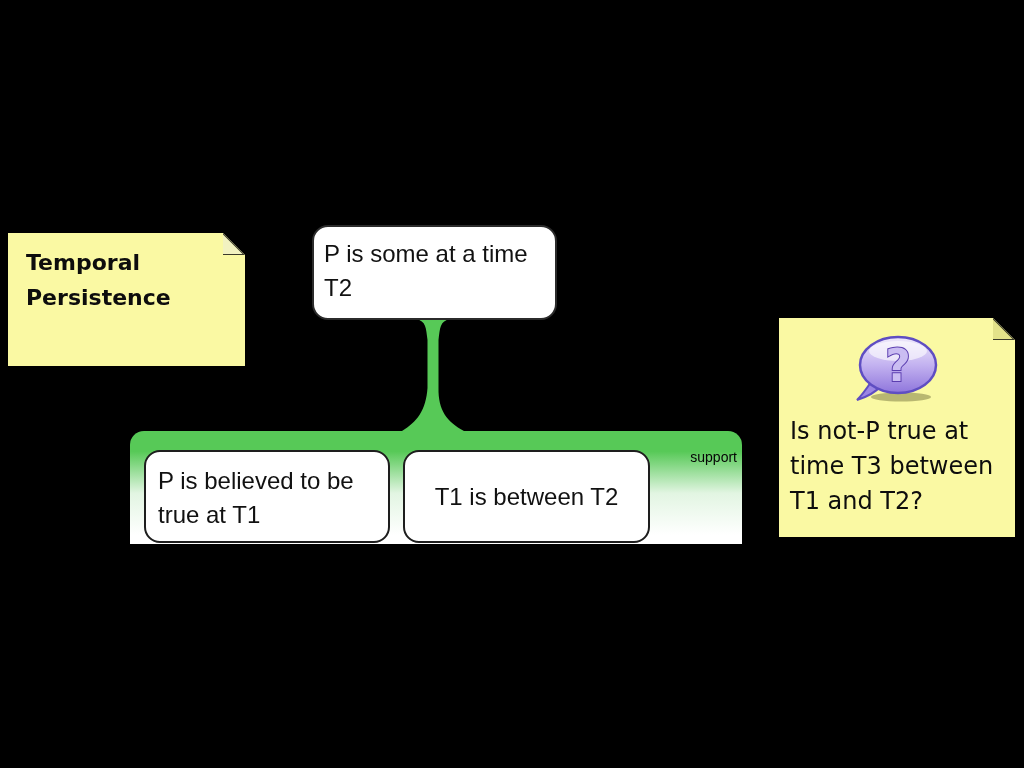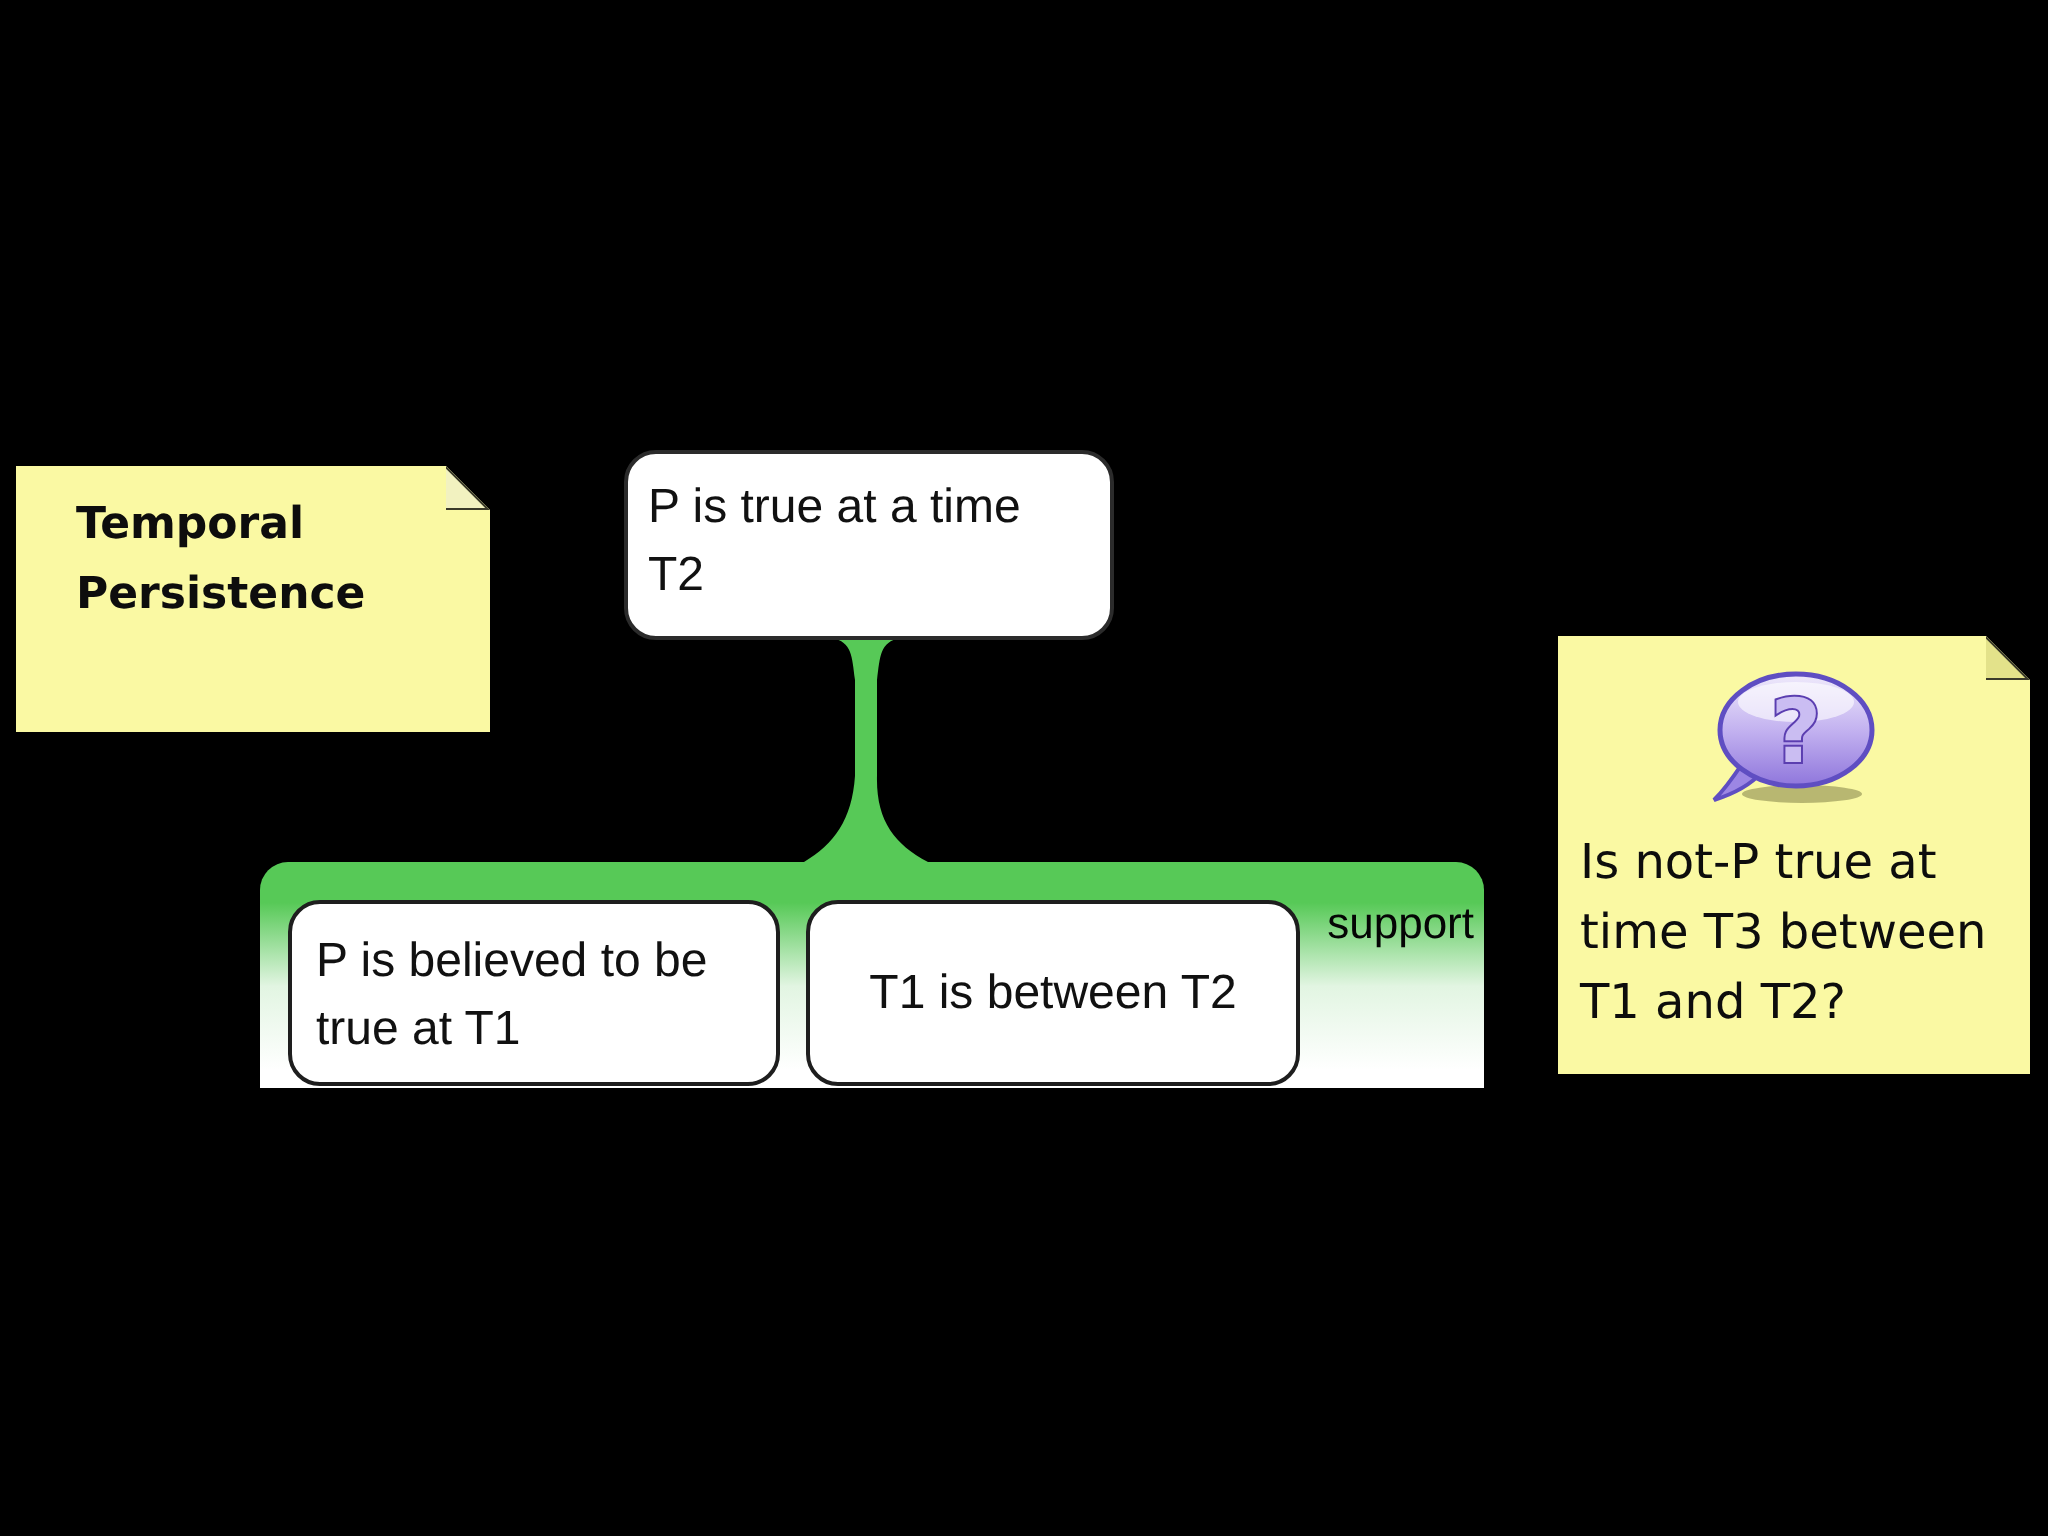--- a/index.html
+++ b/index.html
@@ -31,21 +31,21 @@
   .note-right { left: 779px; top: 318px; width: 236px; height: 219px; }
   .fold-svg { position: absolute; top: 0; right: 0; display: block; }
   .note-text {
     position: absolute;
     white-space: pre-line;
     font-family: "DejaVu Sans", sans-serif;
     color: #0d0d0d;
   }
   .note-left .note-text {
     left: 18px; top: 12px;
-    font-size: 22px; font-weight: bold; line-height: 35px; margin-left: 12px;
+    font-size: 22px; font-weight: bold; line-height: 35px;
   }
   .note-right .note-text {
     left: 11px; top: 96px;
     font-size: 24px; line-height: 35px;
   }
   .qicon { position: absolute; left: 74px; top: 16px; }
 
   
   .claim-box {
     position: absolute;
@@ -73,21 +73,21 @@
     border-radius: 14px 14px 0 0;
     background: linear-gradient(to bottom,
       var(--support-green) 0%,
       var(--support-green) 18%,
       #e2f5e2 55%,
       #ffffff 92%);
   }
   .support-label {
     position: absolute;
     top: 18px; right: 5px;
-    font-size: 22px;
+    font-size: 14px;
     color: #050505;
   }
   .premise {
     position: absolute;
     top: 19px; height: 93px;
     background: var(--box-white);
     border: 2px solid #1e1e1e;
     border-radius: 16px;
     font-size: 24px; line-height: 34px;
   }
@@ -103,21 +103,21 @@
   <div class="note note-left">
     <div class="note-text">Temporal
 Persistence</div>
     <svg class="fold-svg" width="22" height="22">
       <path d="M0,0 L22,22 L0,22 Z" fill="#f2f2c0"></path>
       <path d="M0,0 L22,22 L0,22" fill="none" stroke="#3a3a2a" stroke-width="2"></path>
     </svg>
   </div>
 
   <div class="claim-box">
-    <span class="node-text">P is true at a time
+    <span class="node-text">P is some at a time
 T2</span>
   </div>
 
   <svg class="stem-svg" width="66" height="114" viewBox="0 0 66 114">
     <path d="M16,1 C26,3 26,10 27.5,22 L27.5,70 C26,92 17,104 2,113 L64,113 C47,104 38,92 38.5,70 L38.5,22 C40,10 40,3 50,1 Z"></path>
   </svg>
 
   <div class="support-group">
     <div class="support-label">support</div>
     <div class="premise premise-1">

